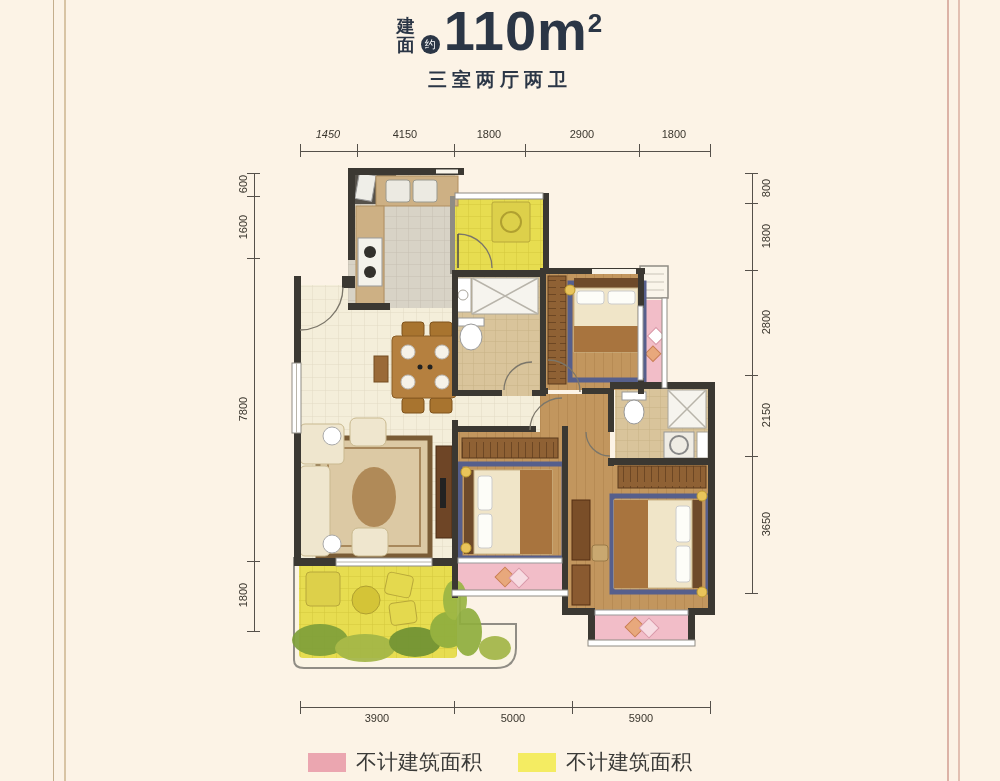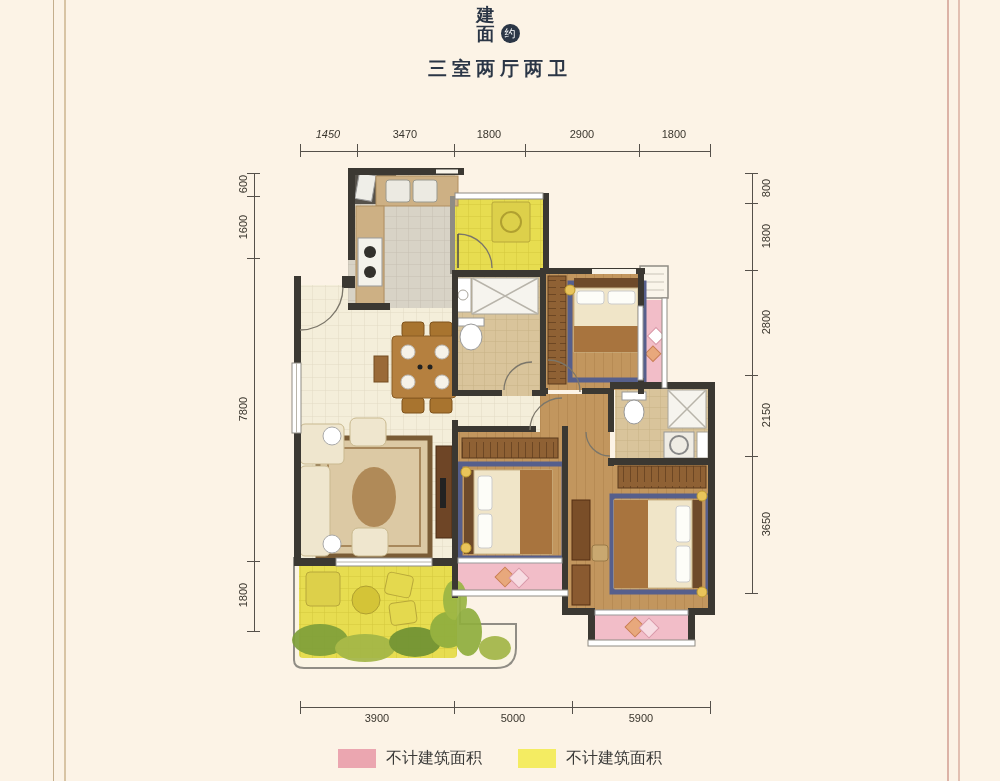--- a/index.html
+++ b/index.html
@@ -18,40 +18,41 @@
   .dln{position:absolute;background:#55504a;}
   .tkv{position:absolute;width:1px;height:13px;background:#55504a;}
   .tkh{position:absolute;width:13px;height:1px;background:#55504a;}
   .dimhl{position:absolute;width:64px;text-align:center;font-size:11px;color:#3a362e;}
   .dimvl{position:absolute;width:56px;height:12px;line-height:12px;text-align:center;font-size:11px;color:#3a362e;transform:rotate(-90deg);}
   
   .legend{position:absolute;left:0;right:0;top:748px;display:flex;justify-content:center;align-items:center;gap:10px;}
   .sw{width:38px;height:19px;}
   .sw1{background:#eba6b0;}
   .sw2{background:#f4ec62;}
-  .lg-label{font-size:16px;color:#3a3a38;margin-right:26px;}
+  .lg-label{font-size:21px;color:#3a3a38;margin-right:26px;}
   .plan{position:absolute;left:290px;top:160px;}
 </style>
 </head>
 <body>
 
 <div class="page">
 
   <div class="vline" style="left:53px;width:1px;background:#c4ae8c;"></div>
   <div class="vline" style="left:64px;width:2px;background:#d8c4a4;"></div>
   <div class="vline" style="left:947px;width:2px;background:#dcb2a6;"></div>
   <div class="vline" style="left:958px;width:2px;background:#e2c0b2;"></div>
 
   <div class="header">
     <div class="hrow">
       <div class="jm">
         <span>建</span>
         <span>面</span>
       </div>
       <div class="yue">约</div>
+      <div class="bignum"><span>110m</span><sup>2</sup></div>
     </div>
     <div class="subtitle">三室两厅两卫</div>
   </div>
 
   <svg class="plan" width="460" height="520" viewBox="290 160 460 520">
     <defs>
       <pattern id="tileC" width="13" height="13" patternUnits="userSpaceOnUse">
         <rect width="13" height="13" fill="#f4eeda"></rect>
           <path d="M13 0H0V13" stroke="#e2dac4" fill="none" stroke-width="1"></path>
       </pattern>
@@ -300,21 +301,21 @@
   </svg>
 
   <div class="dln" style="left:300px;top:151px;width:410px;height:1px;"></div>
   <div class="tkv" style="left:300px;top:144px;"></div>
   <div class="tkv" style="left:357px;top:144px;"></div>
   <div class="tkv" style="left:454px;top:144px;"></div>
   <div class="tkv" style="left:525px;top:144px;"></div>
   <div class="tkv" style="left:639px;top:144px;"></div>
   <div class="tkv" style="left:710px;top:144px;"></div>
   <span class="dimhl" style="left:296px;top:128px;font-style:italic;">1450</span>
-  <span class="dimhl" style="left:373px;top:128px;">3470</span>
+  <span class="dimhl" style="left:373px;top:128px;">4150</span>
   <span class="dimhl" style="left:457px;top:128px;">1800</span>
   <span class="dimhl" style="left:550px;top:128px;">2900</span>
   <span class="dimhl" style="left:642px;top:128px;">1800</span>
 
   <div class="dln" style="left:300px;top:707px;width:410px;height:1px;"></div>
   <div class="tkv" style="left:300px;top:701px;"></div>
   <div class="tkv" style="left:454px;top:701px;"></div>
   <div class="tkv" style="left:572px;top:701px;"></div>
   <div class="tkv" style="left:710px;top:701px;"></div>
   <span class="dimhl" style="left:345px;top:712px;">3900</span>

